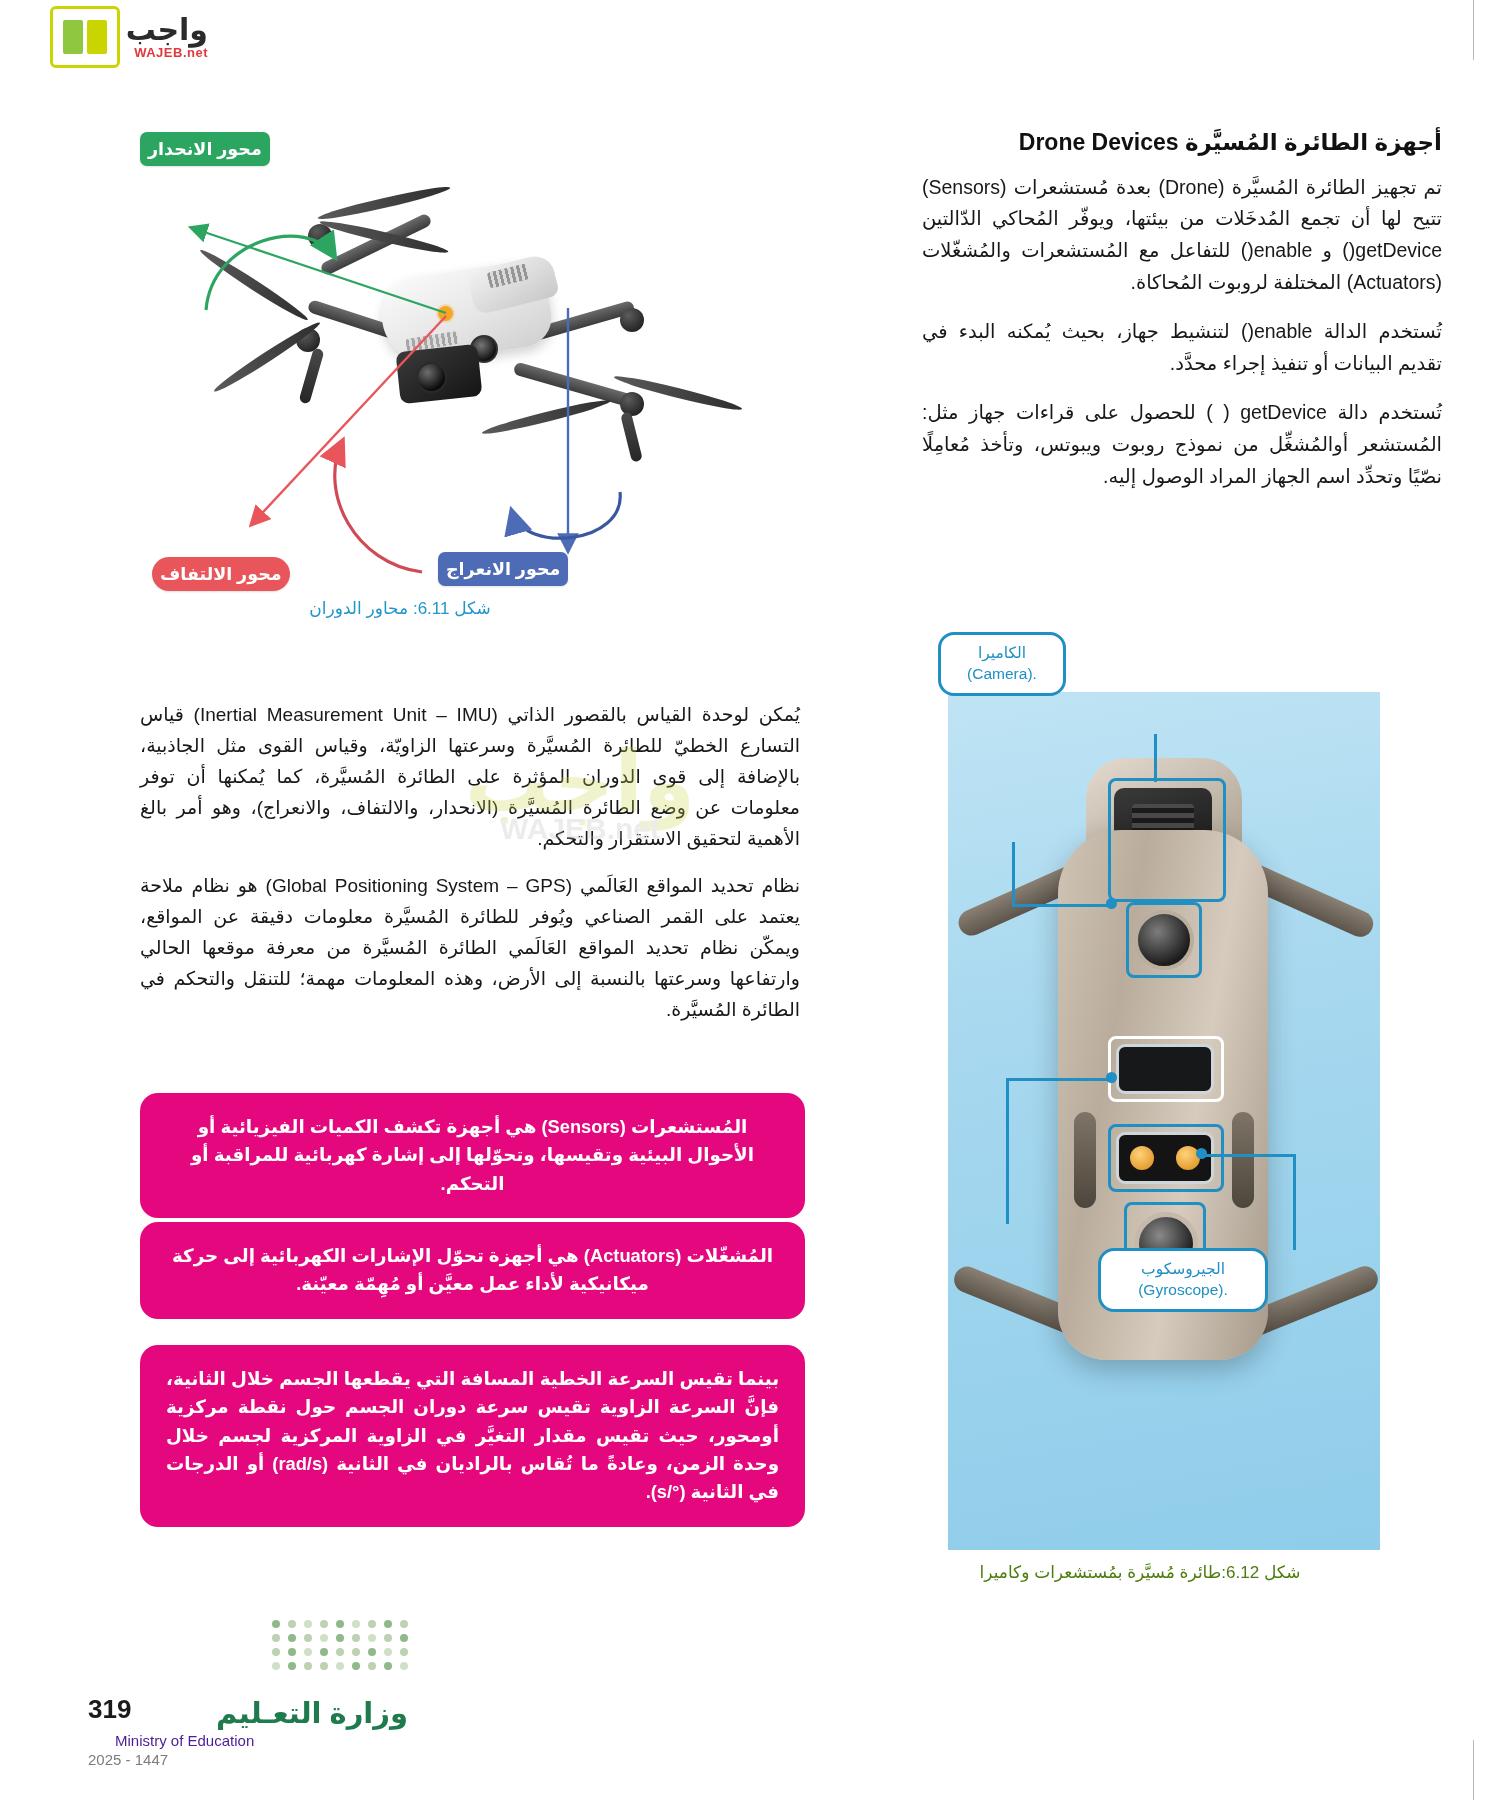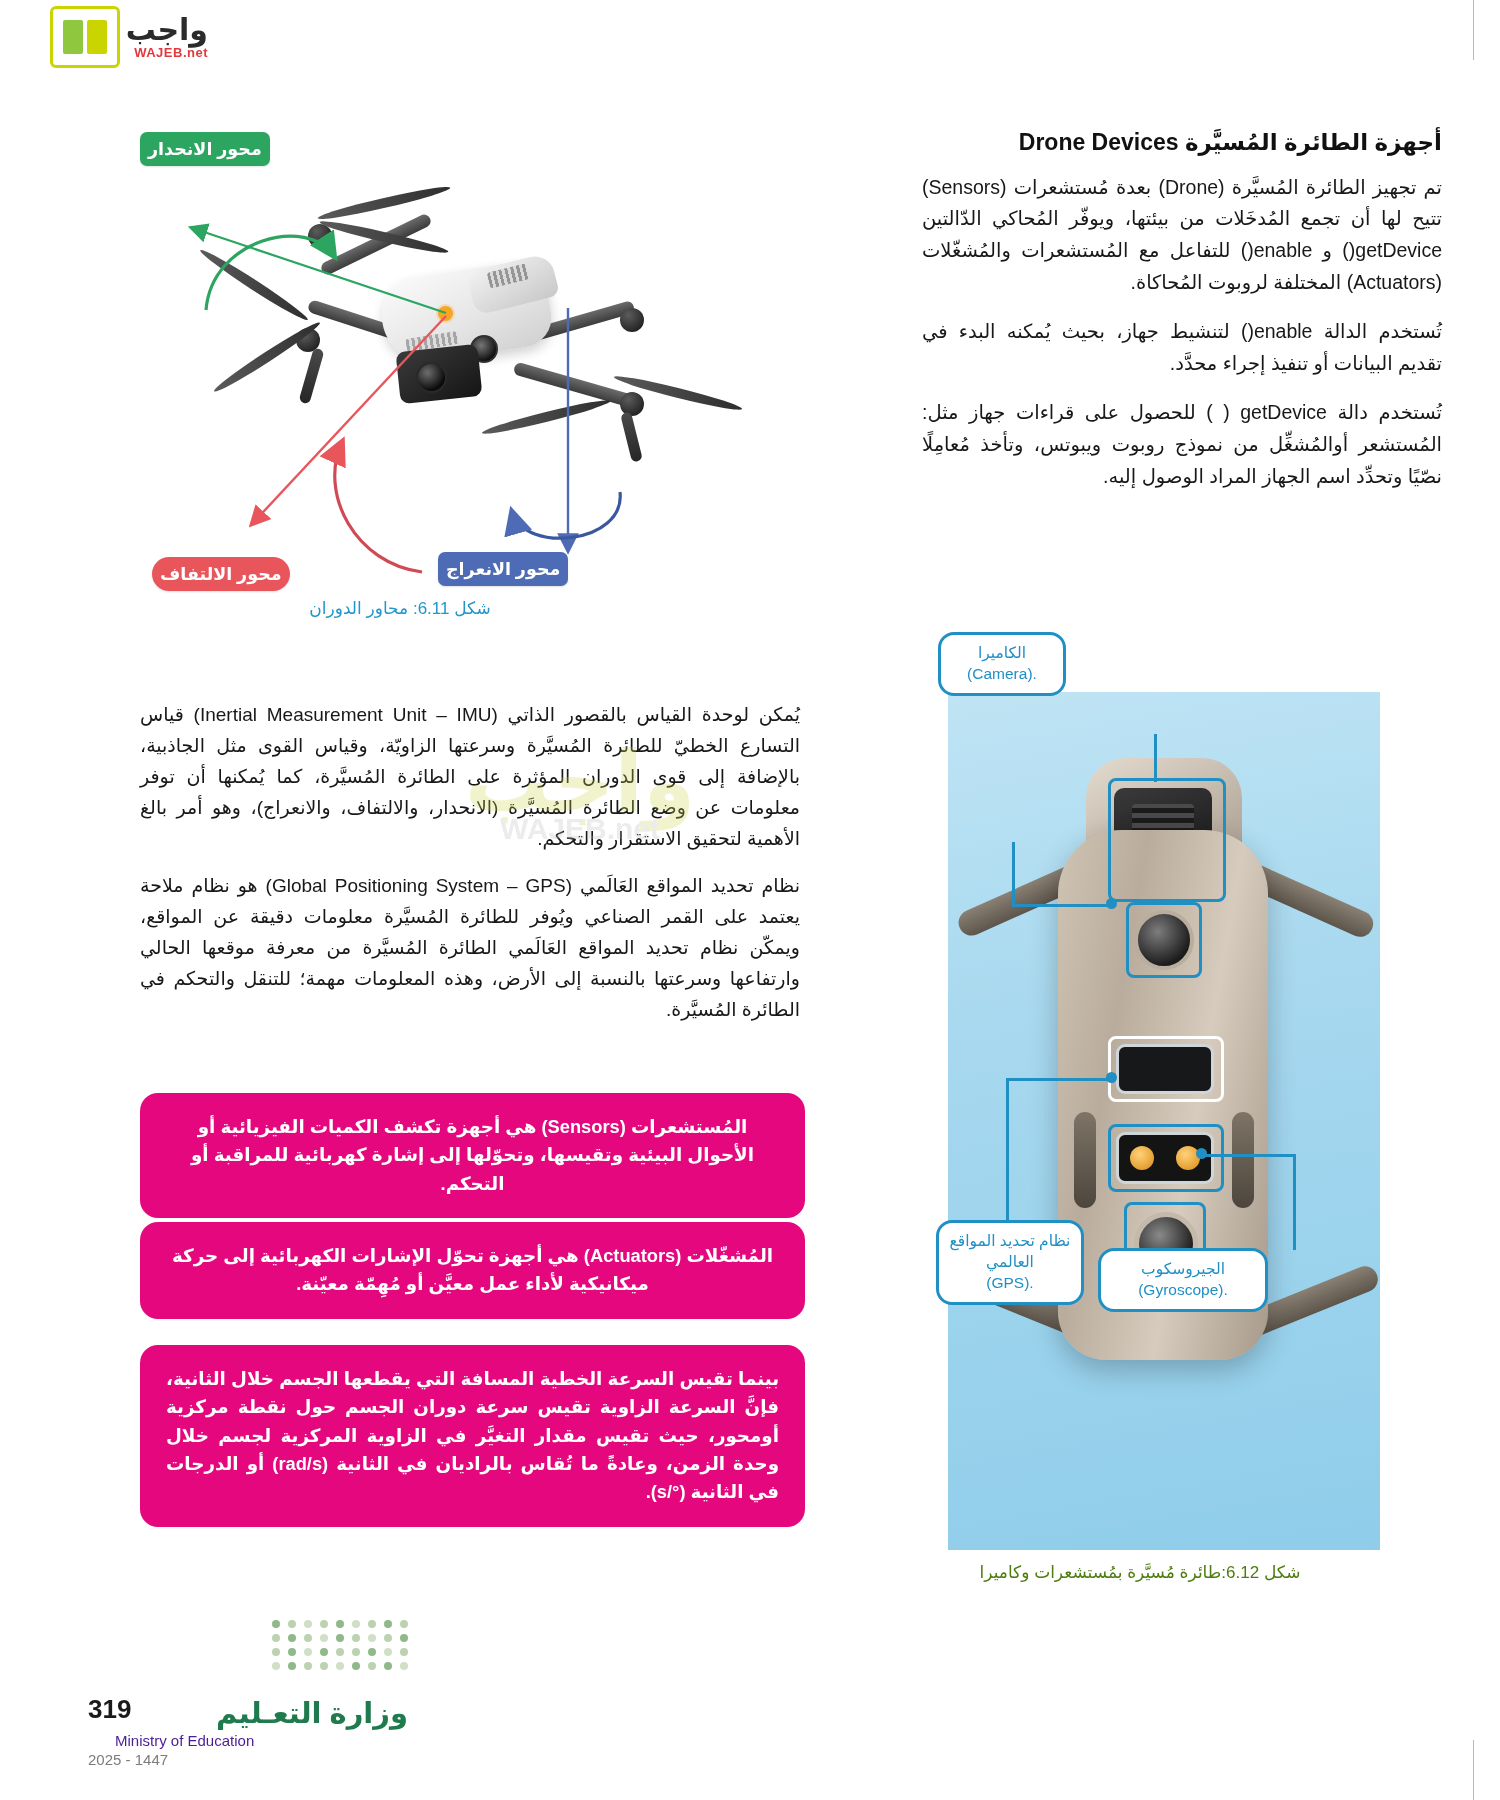--- a/index.html
+++ b/index.html
@@ -367,24 +367,20 @@
     <div class="lead" style="left:252px;top:462px;width:96px;height:3px;"></div>
     <div class="lead" style="left:345px;top:462px;width:3px;height:96px;"></div>
     <div class="lead-dot" style="left:248px;top:456px;"></div>
   </div>
 
   <div class="co-wrap">
     <div class="callout" id="co-camera">
       <span>الكاميرا</span>
       <span class="en">(Camera).</span>
     </div>
-    <div class="callout" id="co-gps">
-      <span>نظام تحديد المواقع العالمي</span>
-      <span class="en">(GPS).</span>
-    </div>
     <div class="callout" id="co-gyro">
       <span>الجيروسكوب</span>
       <span class="en">(Gyroscope).</span>
     </div>
   </div>
 
   <div class="photo-caption">شكل 6.12:طائرة مُسيَّرة بمُستشعرات وكاميرا</div>
 
   <div class="moe">
     <div class="moe-dots">

